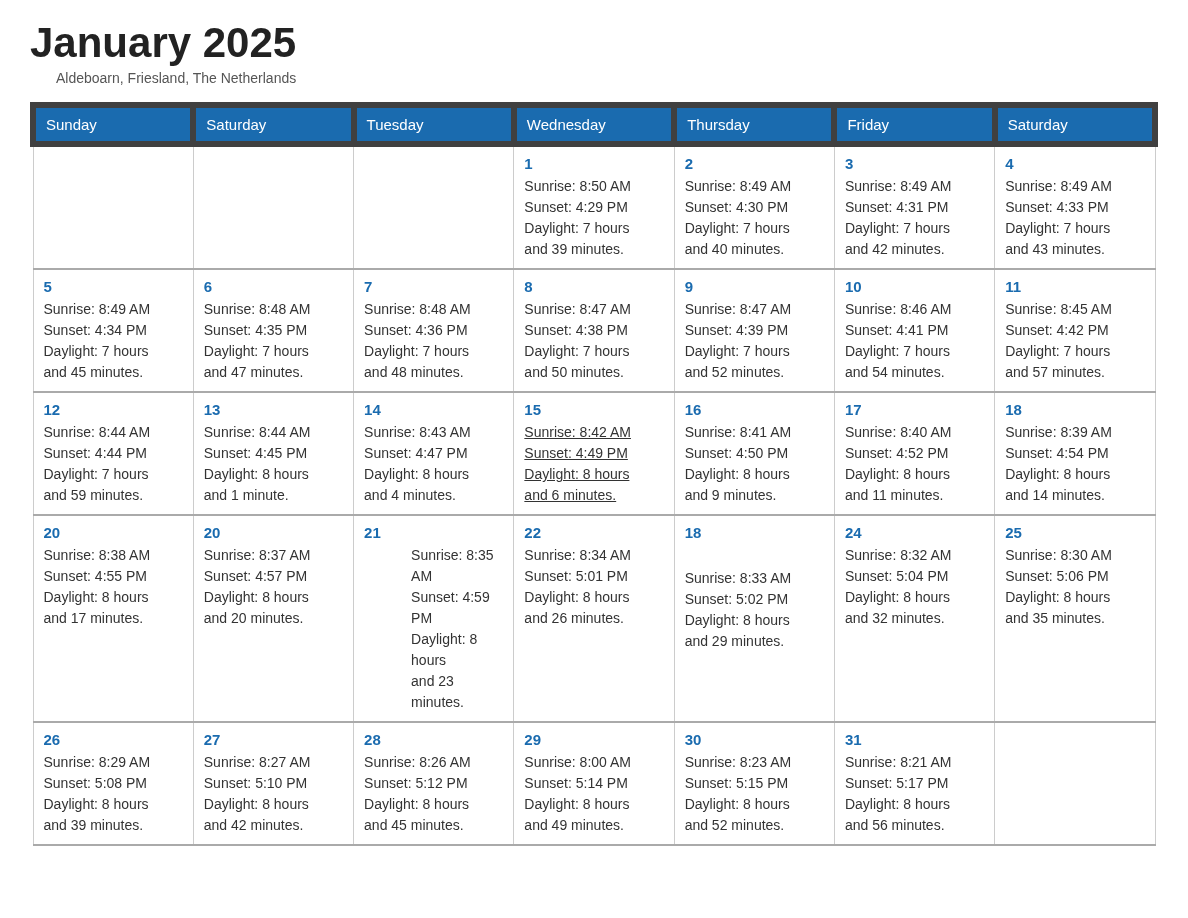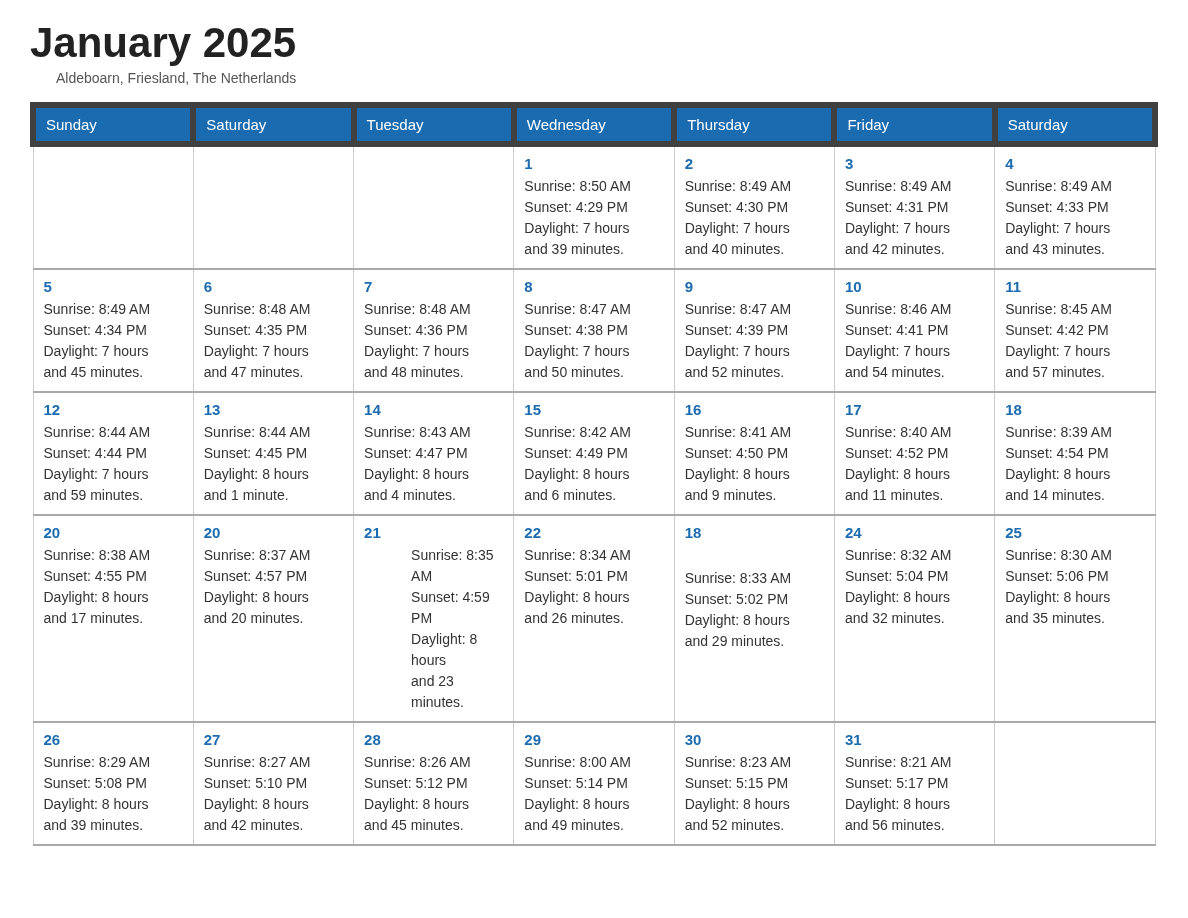--- a/index.html
+++ b/index.html
@@ -228,21 +228,21 @@
         </td>
         <td>
           <span class="day-num">14</span>
           <div class="day-info" style="white-space: pre-line;">Sunrise: 8:43 AM
 Sunset: 4:47 PM
 Daylight: 8 hours
 and 4 minutes.</div>
         </td>
         <td>
           <span class="day-num">15</span>
-          <div class="day-info" style="white-space: pre-line;">Sunrise: 8:42 AM
+          <div class="day-info" style="white-space: pre-line; text-decoration: underline;">Sunrise: 8:42 AM
 Sunset: 4:49 PM
 Daylight: 8 hours
 and 6 minutes.</div>
         </td>
         <td>
           <span class="day-num">16</span>
           <div class="day-info" style="white-space: pre-line;">Sunrise: 8:41 AM
 Sunset: 4:50 PM
 Daylight: 8 hours
 and 9 minutes.</div>

